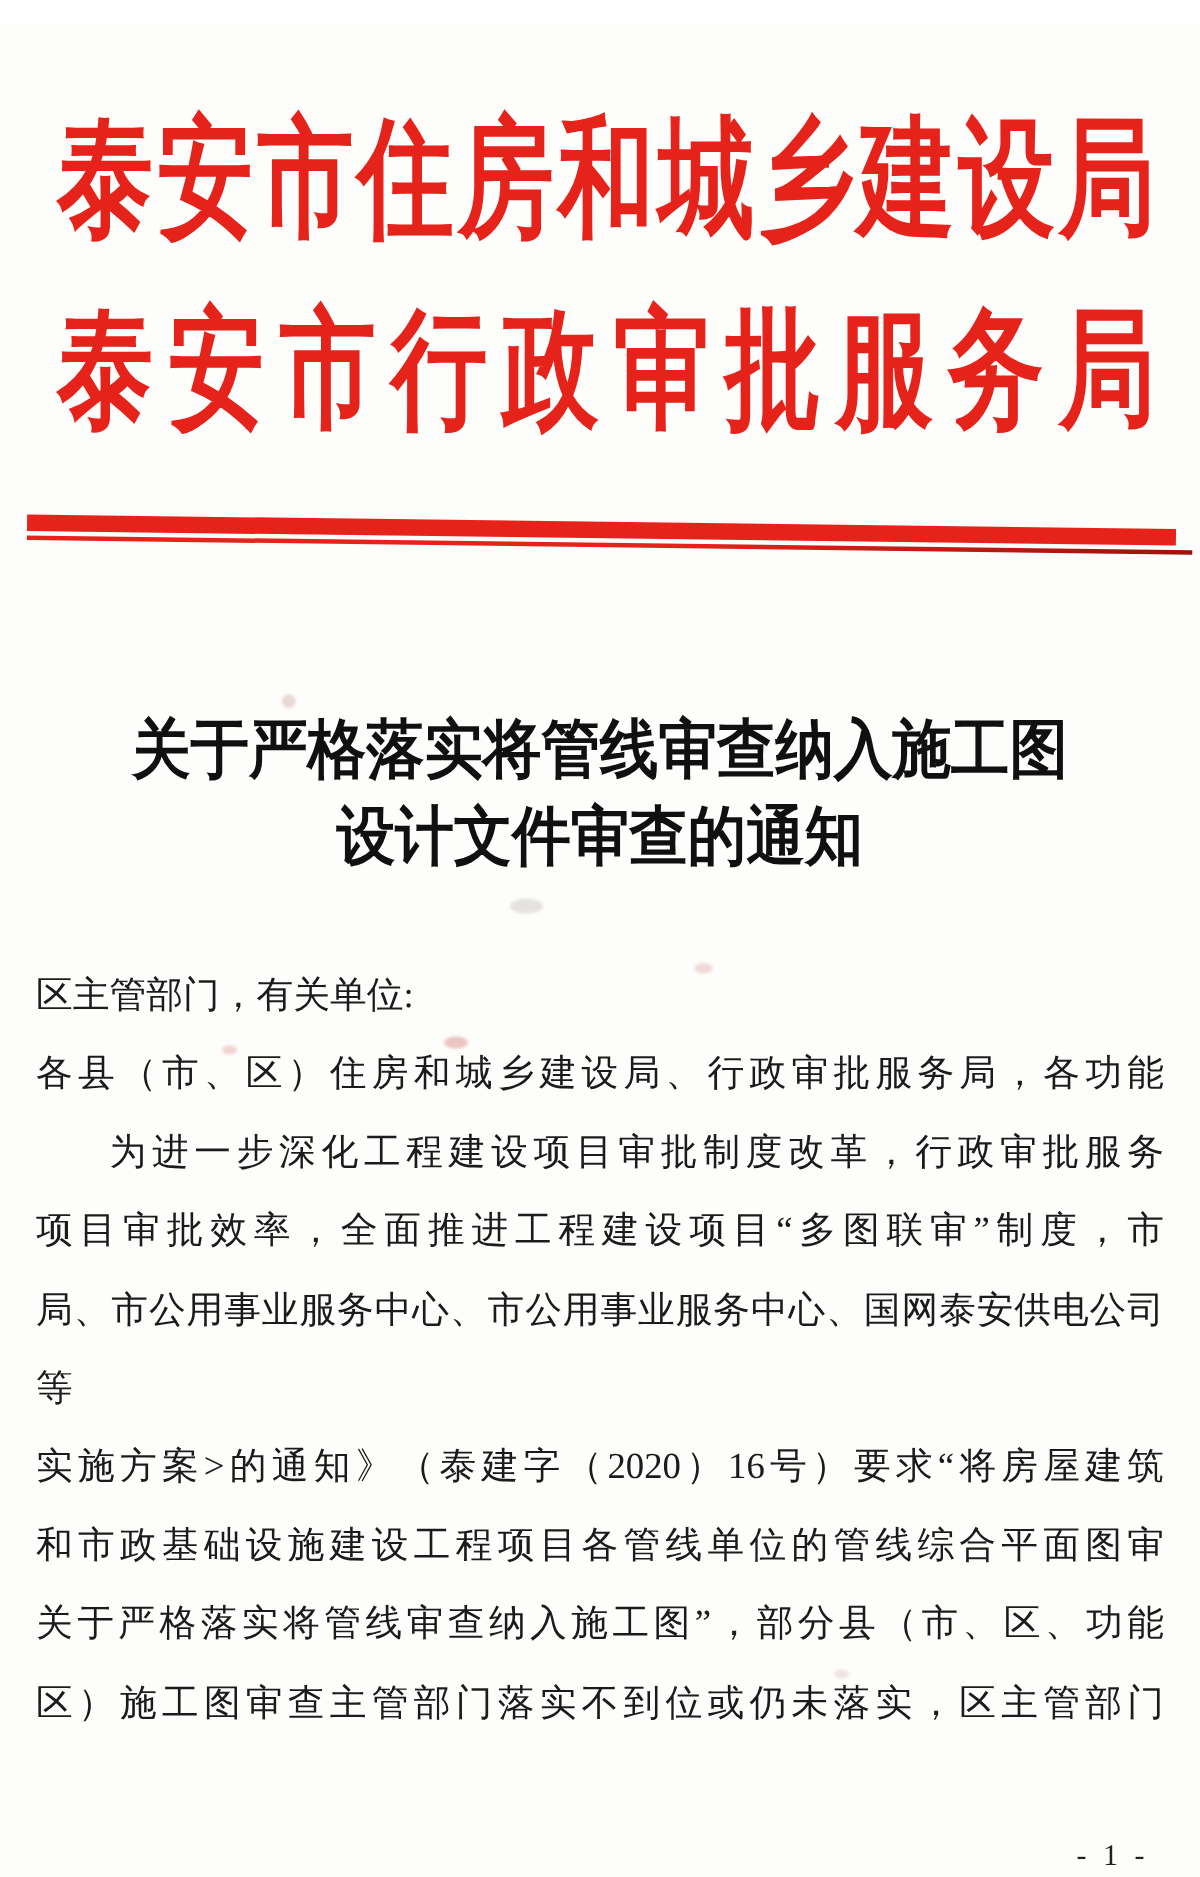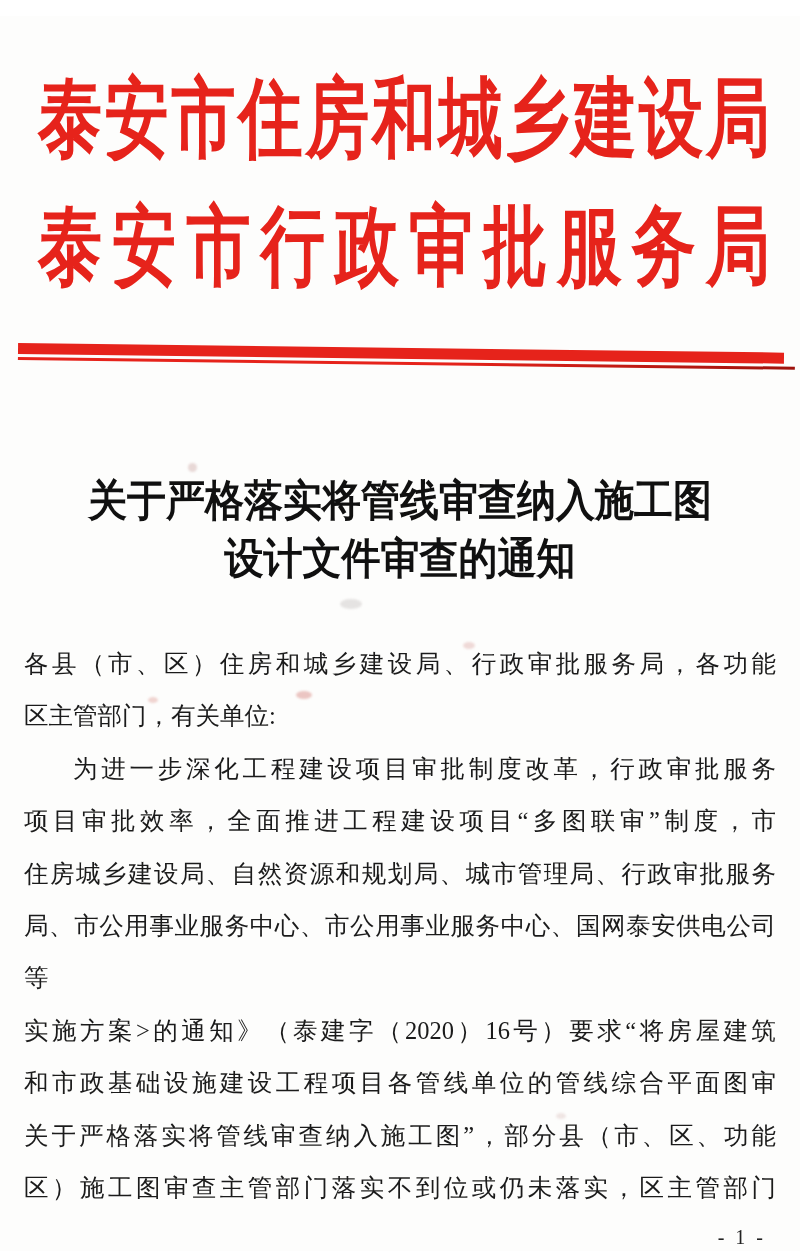--- a/index.html
+++ b/index.html
@@ -100,25 +100,24 @@
     <div class="rule-thick"></div>
     <div class="rule-thin"></div>
   </div>
 
   <h1 class="doc-title">
     <span class="t-line">关于严格落实将管线审查纳入施工图</span>
     <span class="t-line">设计文件审查的通知</span>
   </h1>
 
   <main class="body-text">
+    <div class="line no-fill">区主管部门，有关单位:</div>
     <div class="line">各县（市、区）住房和城乡建设局、行政审批服务局，各功能</div>
-    <div class="line no-fill">区主管部门，有关单位:</div>
     <div class="line indent">为进一步深化工程建设项目审批制度改革，行政审批服务</div>
     <div class="line">项目审批效率，全面推进工程建设项目“多图联审”制度，市</div>
-    <div class="line">住房城乡建设局、自然资源和规划局、城市管理局、行政审批服务</div>
     <div class="line">局、市公用事业服务中心、市公用事业服务中心、国网泰安供电公司等</div>
     <div class="line">实施方案&gt;的通知》（泰建字（2020）16号）要求“将房屋建筑</div>
     <div class="line">和市政基础设施建设工程项目各管线单位的管线综合平面图审</div>
     <div class="line">关于严格落实将管线审查纳入施工图”，部分县（市、区、功能</div>
     <div class="line">区）施工图审查主管部门落实不到位或仍未落实，区主管部门</div>
   </main>
 
   <div class="page-number">- 1 -</div>
 
   <div class="speckle sp1"></div>

